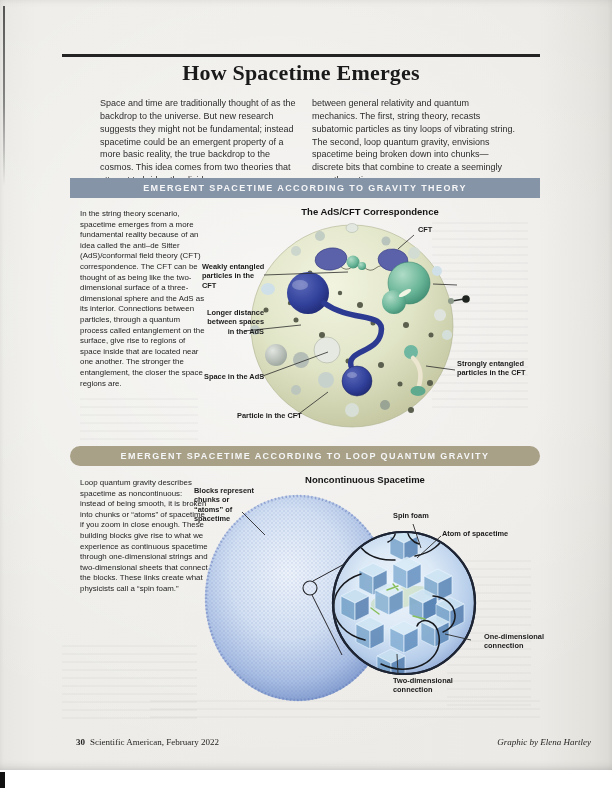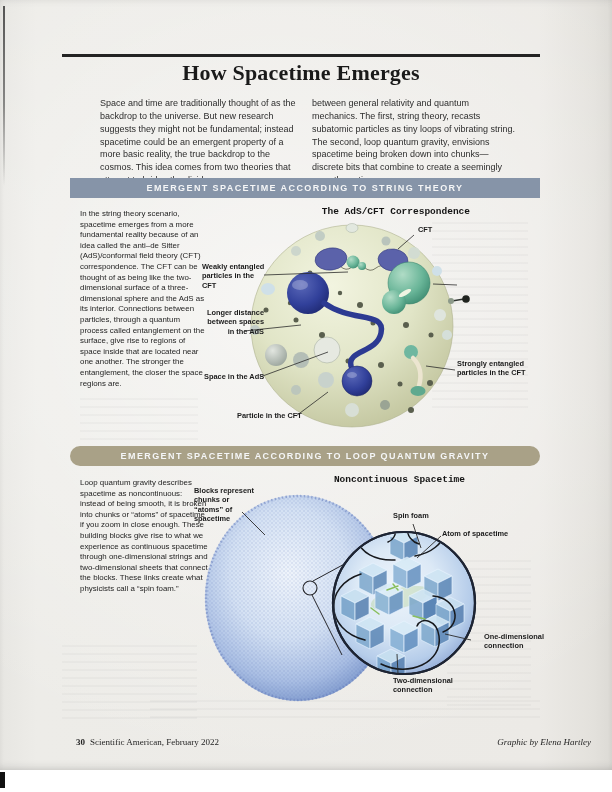--- a/index.html
+++ b/index.html
@@ -28,21 +28,21 @@
   
   .banner{position:absolute;left:70px;width:470px;height:20px;line-height:20px;text-align:center;
     color:#f5f6f7;font-size:9px;font-weight:700;letter-spacing:1.4px;}
   .banner.string{top:178px;background:#8694a8;}
   .banner.lqg{top:446px;background:#a9a187;border-radius:10px;}
   
   .sidebar{position:absolute;left:80px;font-size:7.9px;line-height:1.34;color:#1e1e1e;}
   .sidebar.s1{top:209px;width:127px;}
   .sidebar.s2{top:478px;width:128px;}
   
-  .diagram-title{position:absolute;width:200px;text-align:right;font-size:9.5px;font-weight:700;color:#141414;font-family:Liberation Mono, monospace;}
+  .diagram-title{position:absolute;width:200px;text-align:center;font-size:9.5px;font-weight:700;color:#141414;}
   .dt1{left:270px;top:206px;}
   .dt2{left:265px;top:474px;}
   
   .lbl{position:absolute;font-size:7.4px;line-height:1.26;font-weight:700;color:#1b1b1b;}
   svg{position:absolute;}
   .footer{position:absolute;top:737px;font-family:"Liberation Serif",serif;font-size:9px;color:#1f1f1f;margin-left:46px;}
   .footer.fl{left:30px;}
   .footer.fl b{font-weight:700;margin-right:5px;}
   .footer.fr{left:395px;width:150px;text-align:right;font-style:italic;}
 </style>
@@ -58,21 +58,21 @@
     <div class="ghost" style="left:150px;top:700px;width:390px;height:22px;"></div>
     <div class="ghost" style="left:62px;top:645px;width:135px;height:75px;"></div>
 
     <div class="edge-line"></div>
 
     <div class="rule-top"></div>
     <div class="page-title">How Spacetime Emerges</div>
     <div class="intro left">Space and time are traditionally thought of as the backdrop to the universe. But new research suggests they might not be fundamental; instead spacetime could be an emergent property of a more basic reality, the true backdrop to the cosmos. This idea comes from two theories that attempt to bridge the divide</div>
     <div class="intro right">between general relativity and quantum mechanics. The first, string theory, recasts subatomic particles as tiny loops of vibrating string. The second, loop quantum gravity, envisions spacetime being broken down into chunks—discrete bits that combine to create a seemingly smooth continuum.</div>
 
-    <div class="banner string">EMERGENT SPACETIME ACCORDING TO STRING THEORY</div>
+    <div class="banner string">EMERGENT SPACETIME ACCORDING TO GRAVITY THEORY</div>
     <div class="sidebar s1">In the string theory scenario, spacetime emerges from a more fundamental reality because of an idea called the anti–de Sitter (AdS)/conformal field theory (CFT) correspondence. The CFT can be thought of as being like the two-dimensional surface of a three-dimensional sphere and the AdS as its interior. Connections between particles, through a quantum process called entanglement on the surface, give rise to regions of space inside that are located near one another. The stronger the entanglement, the closer the space regions are.</div>
     <div class="diagram-title dt1">The AdS/CFT Correspondence</div>
 
     <svg style="left:200px;top:203px;" width="340" height="240" viewBox="0 0 340 240">
       <defs>
         <radialGradient id="adsBody" cx="40%" cy="30%" r="75%">
           <stop offset="0%" stop-color="#f2f4e0"></stop>
             <stop offset="55%" stop-color="#e1e5c7"></stop>
             <stop offset="100%" stop-color="#c2c59e"></stop>
         </radialGradient>

